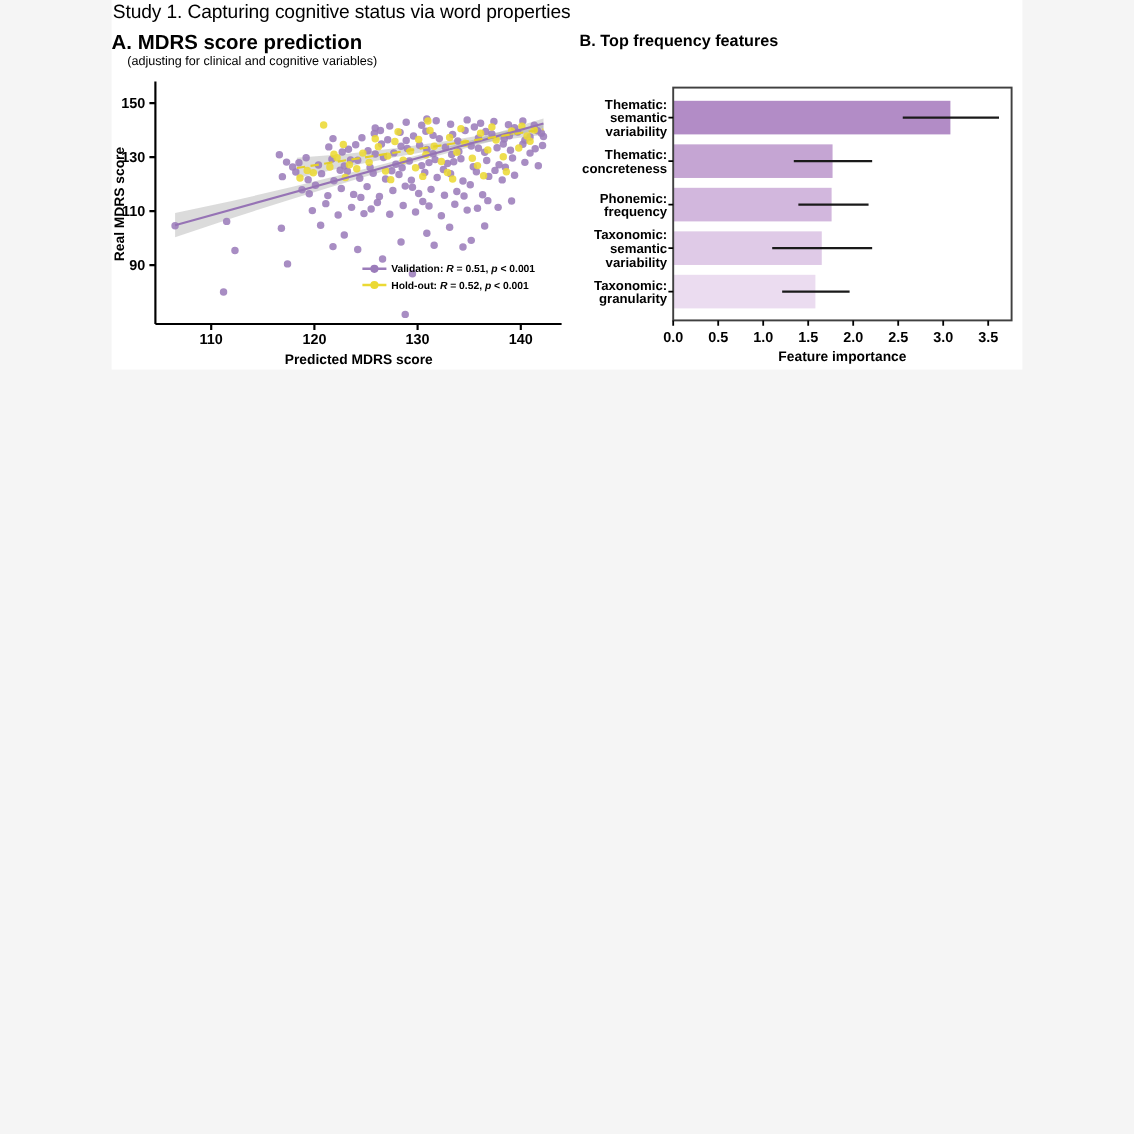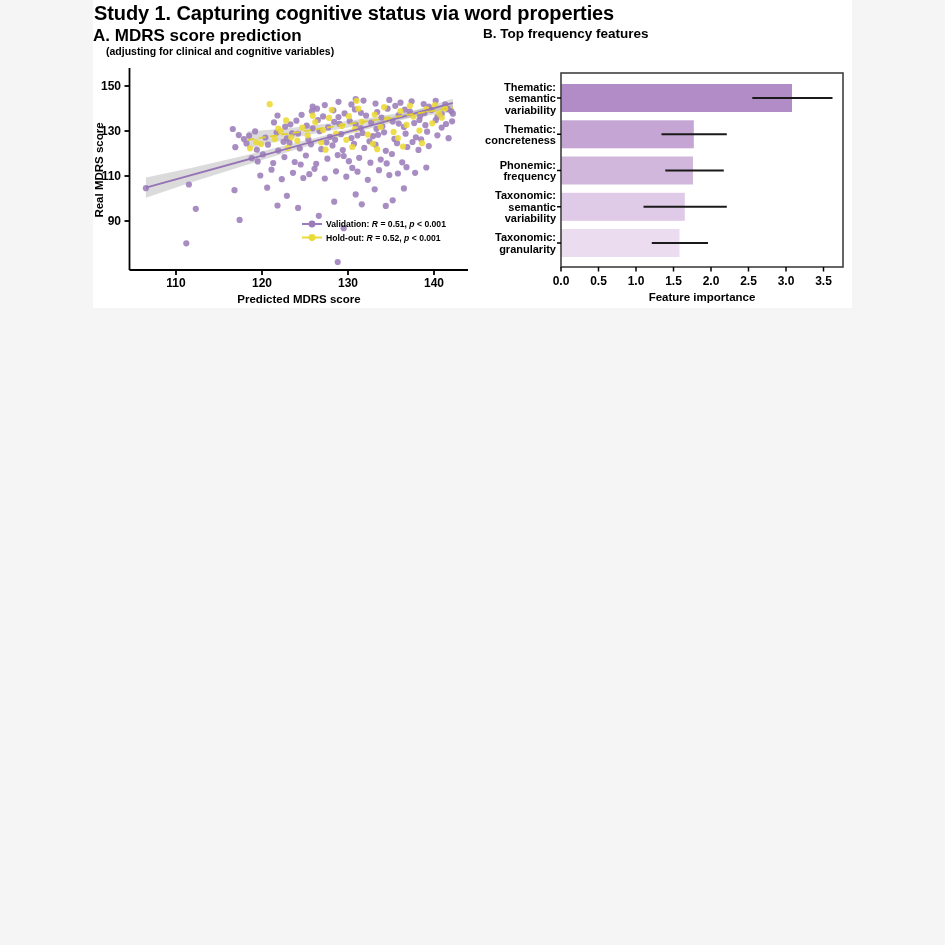--- a/index.html
+++ b/index.html
@@ -1,21 +1,21 @@
 <!DOCTYPE html>
 <html><head>
 <meta charset="utf-8">
 <style>
   html,body{margin:0;padding:0;}
   .page{position:relative;width:945px;height:945px;background:#f5f5f5;overflow:hidden;
         font-family:"Liberation Sans",sans-serif;}
   .figure{position:absolute;left:93px;top:0;width:759px;height:308px;background:#ffffff;color:#000;}
-  .main-title{position:absolute;left:1px;top:2px;font-size:20px;font-weight:bold;letter-spacing:-0.1px;white-space:nowrap;}
+  .main-title{position:absolute;left:1px;top:2px;font-size:16px;font-weight:normal;letter-spacing:-0.1px;white-space:nowrap;}
   .panel-a-title{position:absolute;left:0px;top:26px;font-size:17px;font-weight:bold;white-space:nowrap;}
-  .panel-a-subtitle{position:absolute;left:13px;top:45px;font-size:10.5px;font-weight:bold;white-space:nowrap;}
+  .panel-a-subtitle{position:absolute;left:13px;top:45px;font-size:10.5px;font-weight:normal;white-space:nowrap;}
   .panel-b-title{position:absolute;left:390px;top:26px;font-size:13.5px;font-weight:bold;white-space:nowrap;}
   .scatter-svg{position:absolute;left:0px;top:58px;}
   .bar-svg{position:absolute;left:390px;top:58px;}
   svg text{font-family:"Liberation Sans",sans-serif;}
 </style>
 </head>
 <body>
 
 <div class="page">
   <div class="figure">

